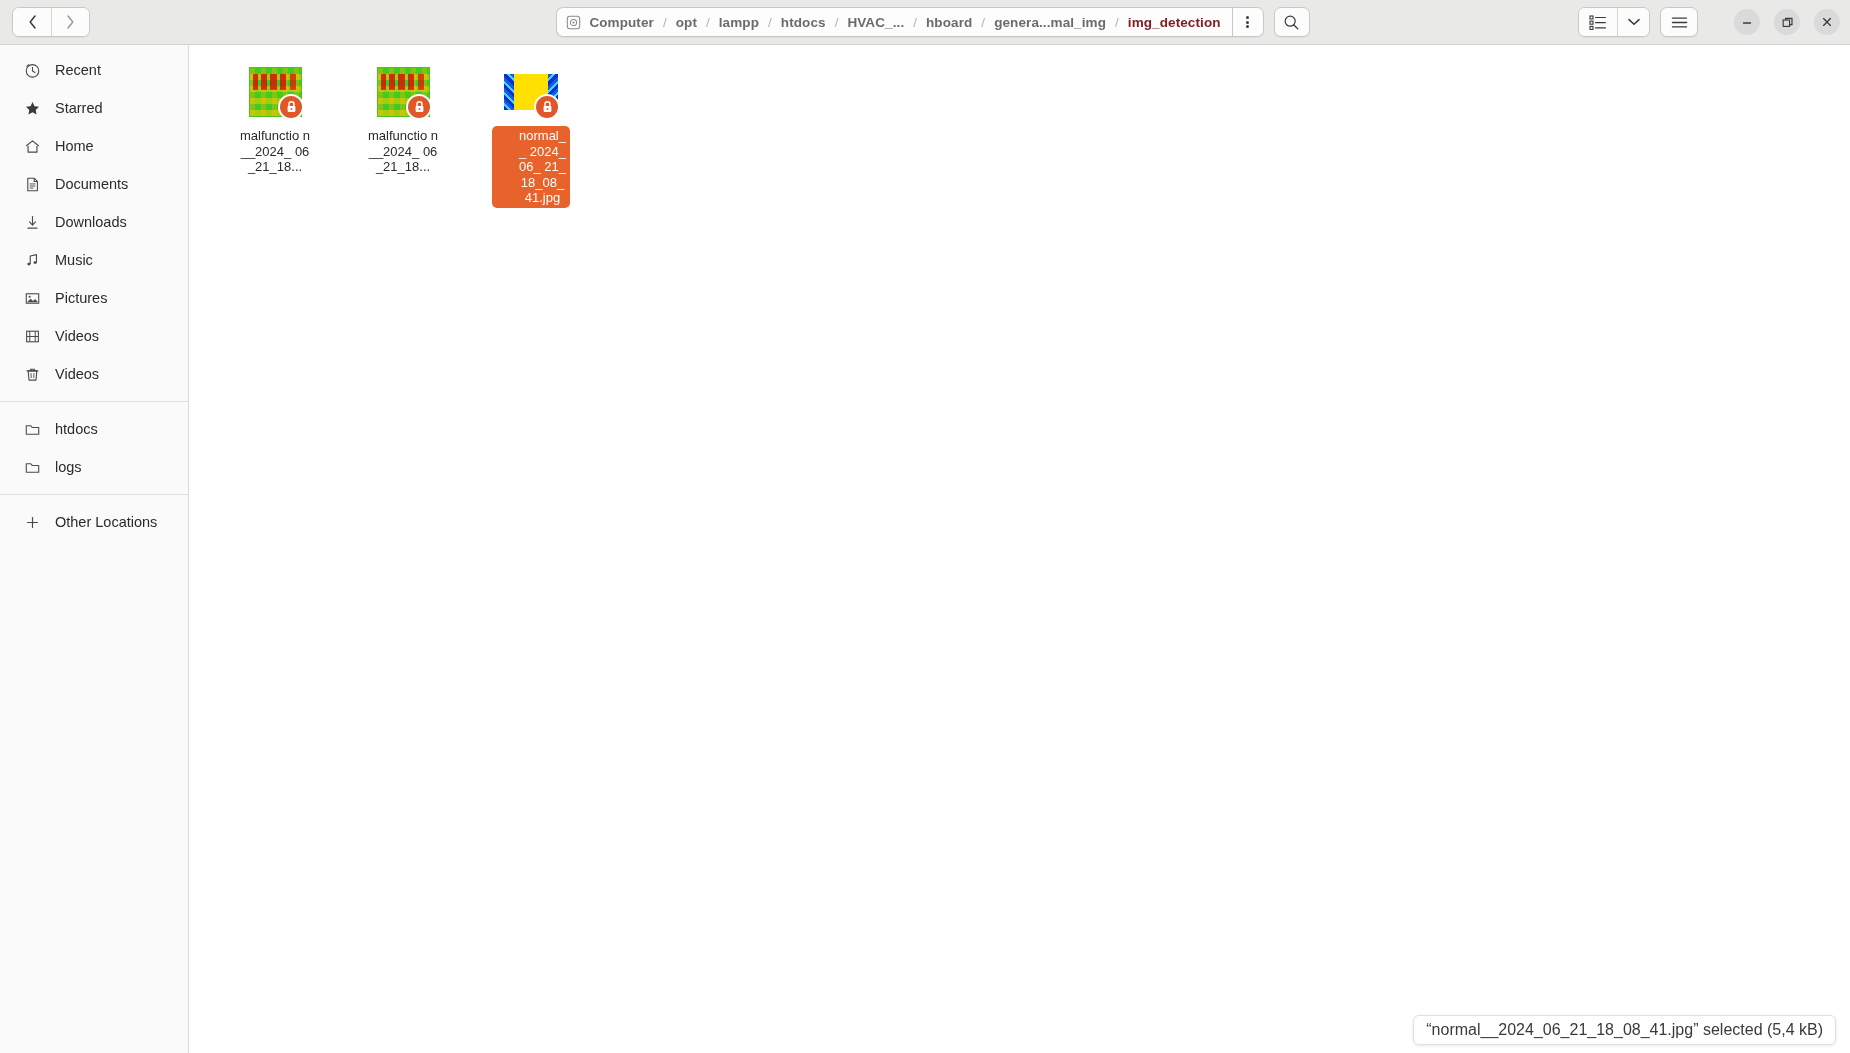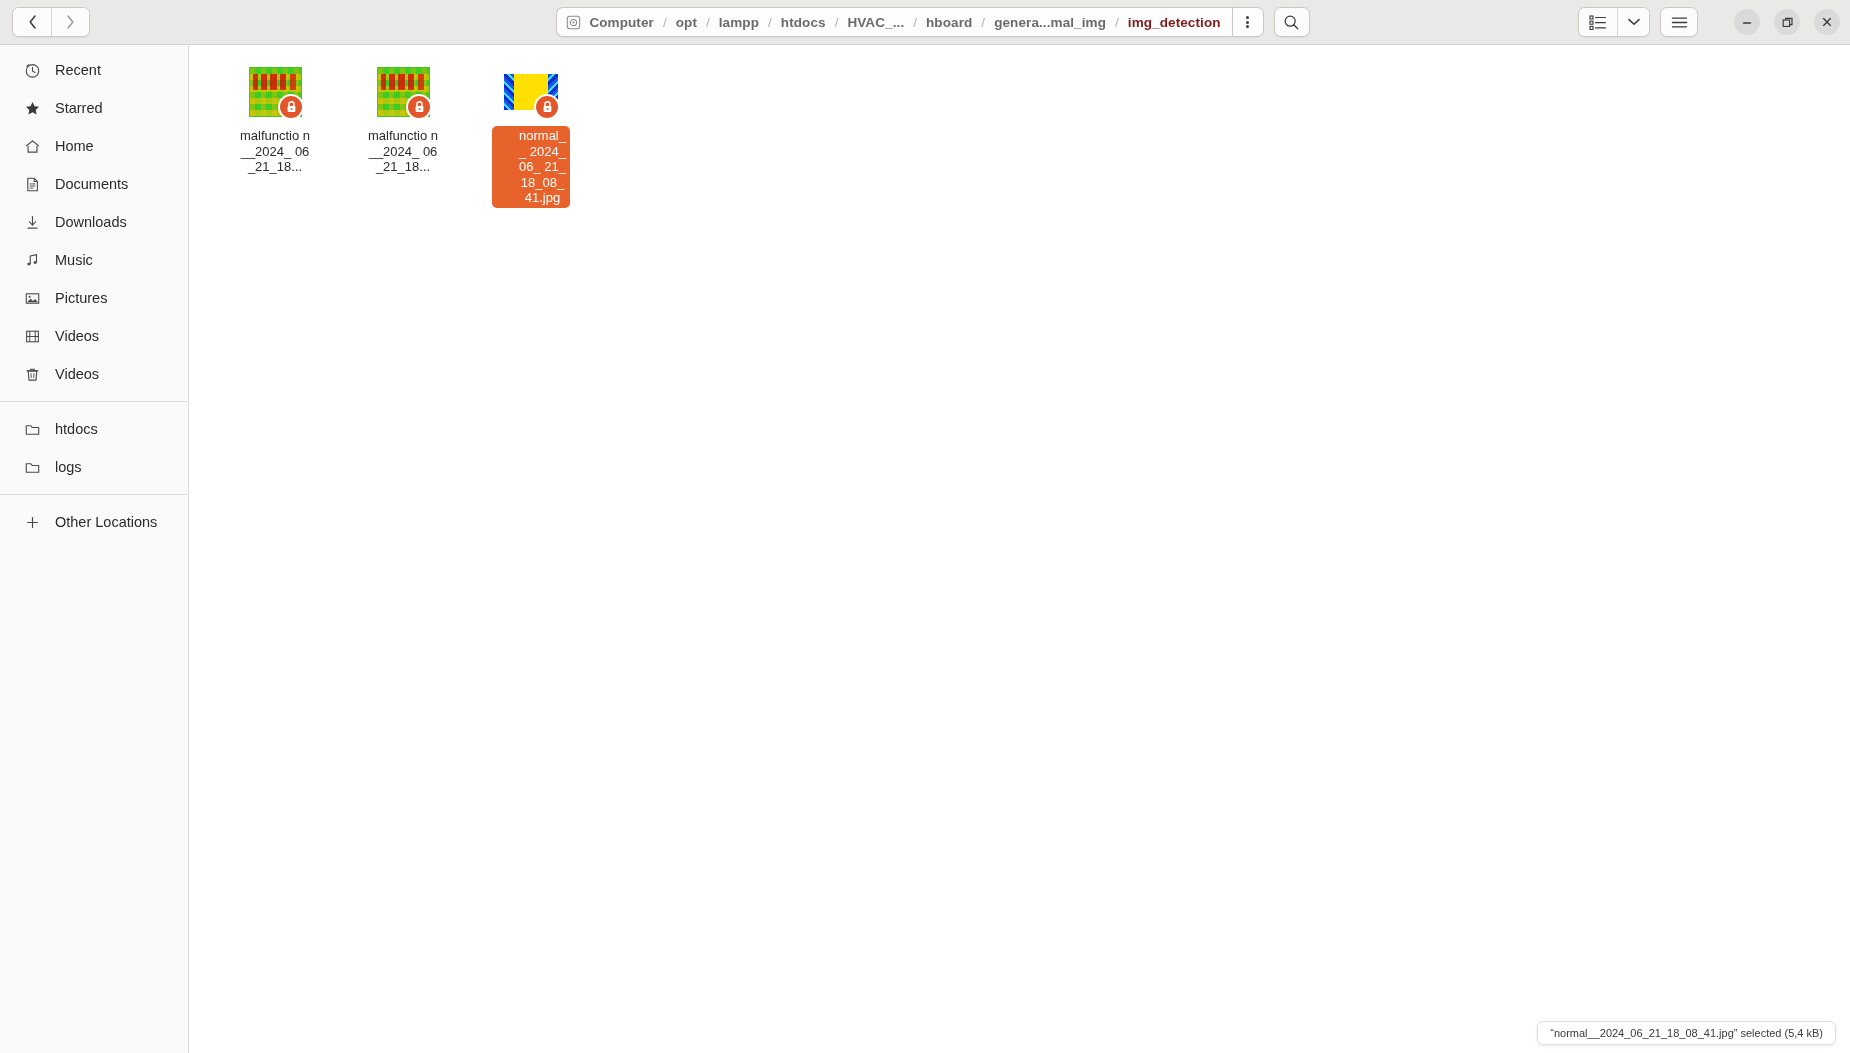--- a/index.html
+++ b/index.html
@@ -274,21 +274,21 @@
   }
 
   
   .statusbar {
     position: absolute;
     right: 14px; bottom: 8px;
     background: rgba(255,255,255,0.93);
     border: 1px solid #e2e0de;
     border-radius: 6px;
     padding: 5px 12px;
-    font-size: 11px;
+    font-size: 16px;
     color: #3a3a3a;
     box-shadow: 0 1px 3px rgba(0,0,0,0.10);
     white-space: nowrap;
     z-index: 20;
   }
 </style>
 </head>
 <body>
 
 <div class="window">

